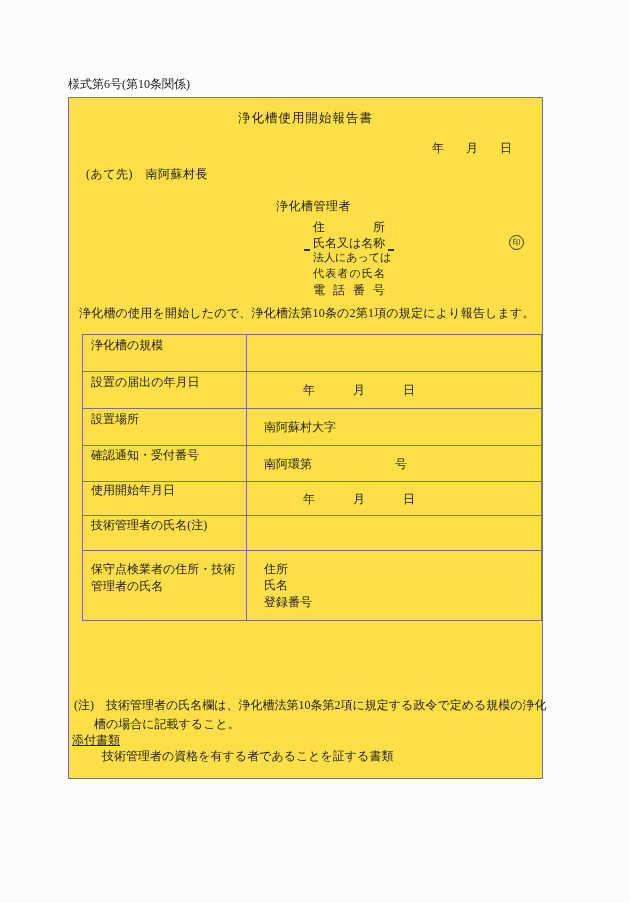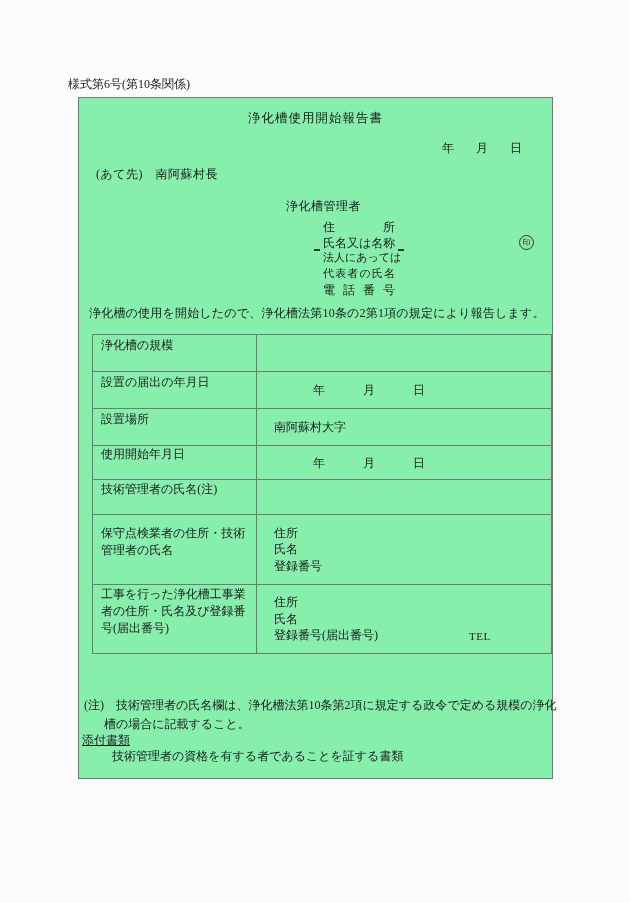--- a/index.html
+++ b/index.html
@@ -5,21 +5,21 @@
   html,body{margin:0;padding:0;}
   body{
     width:630px;height:903px;
     background:#f9f9f9;
     font-family:"Liberation Serif","DejaVu Serif",serif;
     color:#1c1c1c;
     -webkit-font-smoothing:antialiased;
   }
   .page{position:relative;width:630px;height:903px;background:#fcfcfc;overflow:hidden;}
   .form-no{position:absolute;left:68px;top:76px;font-size:12px;white-space:nowrap;}
-  .box{position:absolute;left:78px;top:97px;width:473px;height:680px;border:1px solid #767676;background:#86efac;}
+  .box{position:absolute;left:68px;top:97px;width:473px;height:680px;border:1px solid #767676;background:#fde047;}
 
   .title{position:absolute;left:0;top:12px;width:100%;text-align:center;font-size:12.5px;letter-spacing:1px;white-space:nowrap;}
   .date-line{position:absolute;left:363px;top:42px;width:80px;font-size:12px;}
   .addressee{position:absolute;left:17px;top:68px;font-size:12px;white-space:nowrap;letter-spacing:0.5px;}
 
   .jst{display:inline-block;text-align:justify;text-align-last:justify;white-space:nowrap;}
 
   .mgr-heading{position:absolute;left:207px;top:100px;font-size:12px;white-space:nowrap;letter-spacing:0.5px;}
   .mgr-row{position:absolute;left:244px;width:72px;font-size:12px;}
   .mgr-addr{top:121px;}
@@ -102,20 +102,27 @@
           <td class="val">
               <span class="v-date jst">年　月　日</span>
             </td>
         </tr>
         <tr style="height:37px">
           <td class="lbl">設置場所</td>
           <td class="val">
               <span class="v-ind">南阿蘇村大字</span>
             </td>
         </tr>
+        <tr style="height:36px">
+          <td class="lbl">確認通知・受付番号</td>
+          <td class="val">
+            <span class="v-ind">南阿環第</span>
+            <span class="v-suffix">号</span>
+          </td>
+        </tr>
         <tr style="height:34px">
           <td class="lbl">使用開始年月日</td>
           <td class="val">
               <span class="v-date jst">年　月　日</span>
             </td>
         </tr>
         <tr style="height:35px">
           <td class="lbl">技術管理者の氏名(注)</td>
           <td class="val">
               <span class="v-ind"></span>
@@ -124,33 +131,20 @@
         <tr style="height:70px">
           <td class="lbl">保守点検業者の住所・技術管理者の氏名</td>
           <td class="val">
             <div class="v-lines">
               <div class="v-line">住所</div>
               <div class="v-line">氏名</div>
               <div class="v-line">登録番号</div>
             </div>
           </td>
         </tr>
-        <tr style="height:69px">
-          <td class="lbl">工事を行った浄化槽工事業者の住所・氏名及び登録番号(届出番号)</td>
-          <td class="val">
-            <div class="v-lines">
-              <div class="v-line">住所</div>
-              <div class="v-line">氏名</div>
-              <div class="v-line">
-                <span>登録番号(届出番号)</span>
-                <span class="tel">TEL</span>
-              </div>
-            </div>
-          </td>
-        </tr>
       </tbody>
     </table>
 
     <div class="notes">
       <div class="note-1">(注)　技術管理者の氏名欄は、浄化槽法第10条第2項に規定する政令で定める規模の浄化</div>
       <div class="note-2">槽の場合に記載すること。</div>
       <div class="note-3">添付書類</div>
       <div class="note-4">技術管理者の資格を有する者であることを証する書類</div>
     </div>
 

